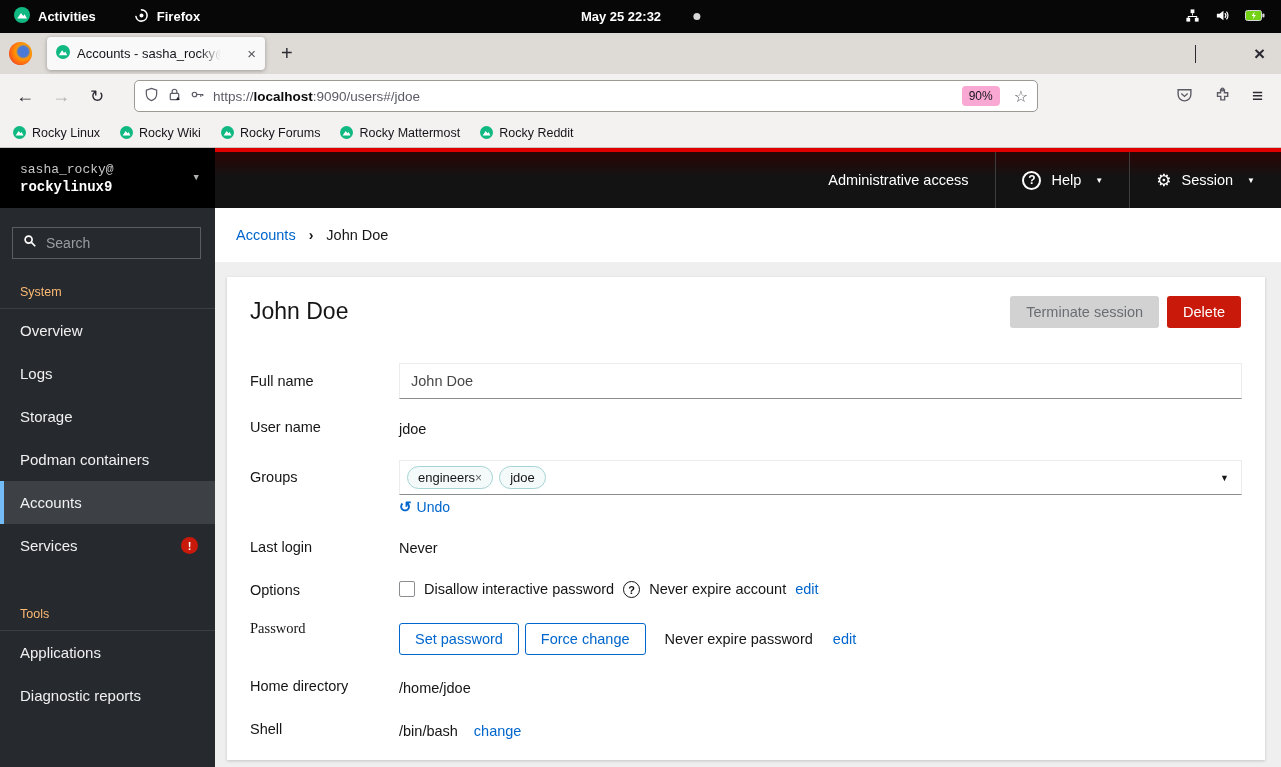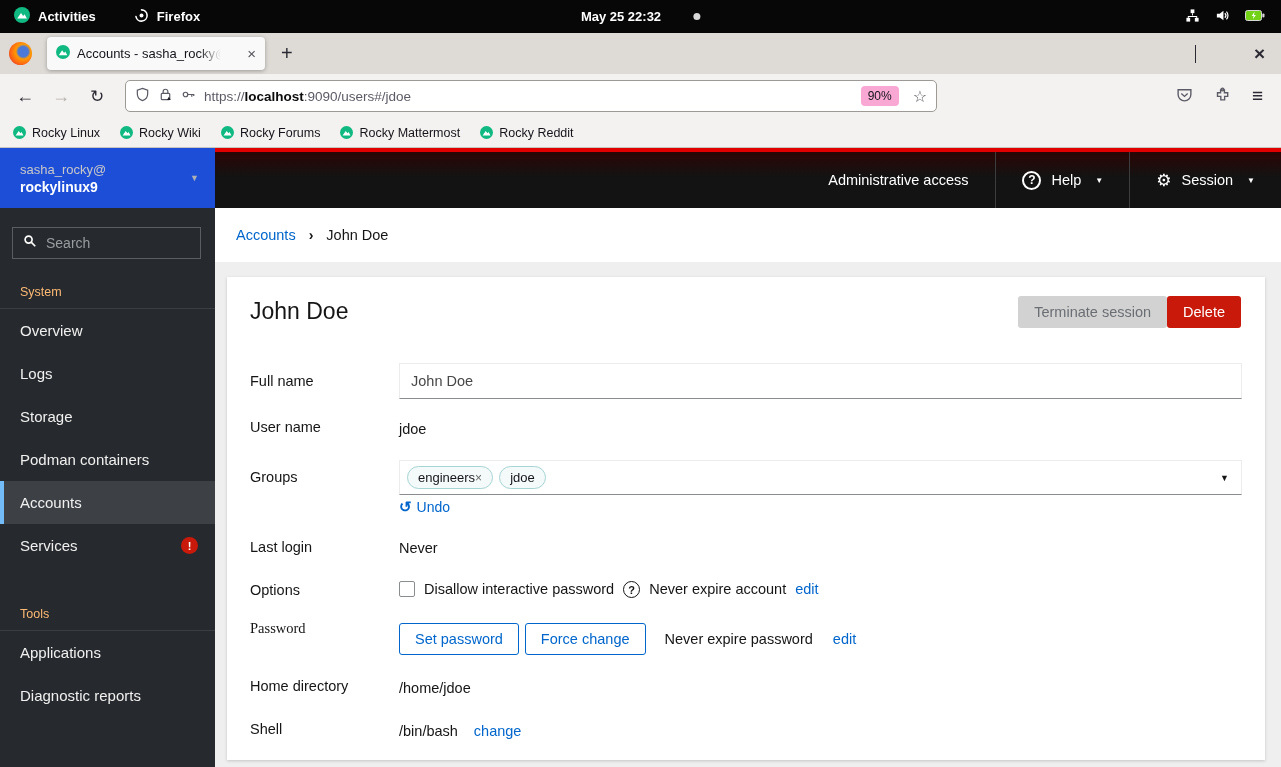--- a/index.html
+++ b/index.html
@@ -34,21 +34,21 @@
   .chev { width:8px; height:8px; border-right:1.8px solid #2b2a33; border-bottom:1.8px solid #2b2a33;
     transform:rotate(45deg) translateY(-2px); }
   .win-close { color:#2b2a33; font-size:19px; font-weight:700; line-height:1; }
   
   .toolbar { position:absolute; top:74px; left:0; right:0; height:44px; background:#f4f2f0;
     display:flex; align-items:center; }
   .nav-btn { font-size:18px; color:#2b2a33; width:22px; text-align:center; }
   .nav-btn.back { margin-left:14px; }
   .nav-btn.fwd { margin-left:14px; color:#b4b1ad; }
   .nav-btn.reload { margin-left:14px; font-size:17px; }
-  .urlbar { margin-left:17px; width:812px; height:32px; background:#fff; border:1px solid #9d9a95;
+  .urlbar { margin-left:26px; width:904px; height:32px; background:#fff; border:1px solid #9d9a95;
     border-radius:5px; display:flex; align-items:center; padding:0 9px; gap:8px; }
   .urlbar svg { flex:0 0 auto; }
   .url-text { font-size:13.5px; color:#5b5b66; white-space:nowrap; }
   .url-text b { color:#0c0c0d; font-weight:700; }
   .zoom-badge { margin-left:auto; background:#f9a8d4; border-radius:4px; padding:3px 7px;
     font-size:12px; color:#15141a; }
   .star { color:#55545c; font-size:16px; margin-left:6px; }
   .toolbar-right { margin-left:auto; display:flex; align-items:center; gap:21px; padding-right:18px; }
   
   .bookmarks { position:absolute; top:118px; left:0; right:0; height:30px; background:#f4f2f0;
@@ -60,21 +60,21 @@
     display:flex; align-items:center; justify-content:flex-end; color:#fff; font-size:14.5px; }
   .mh-divider { width:1px; height:56px; background:#3d3d3d; }
   .mh-item { display:flex; align-items:center; gap:10px; padding:0 26px; height:56px; }
   .admin-access { padding-right:27px; }
   .help-icon { width:19px; height:19px; border:2px solid #fff; border-radius:50%;
     display:flex; align-items:center; justify-content:center; font-size:12px; font-weight:700; }
   .gear { font-size:17px; line-height:1; }
   .mh-caret { font-size:8px; margin-left:4px; }
   
   .sidebar { position:absolute; top:148px; left:0; width:215px; height:619px; background:#26292d; color:#eee; }
-  .host-switch { height:60px; background:#1d4ed8; display:flex; align-items:center; padding:0 16px 0 20px; }
+  .host-switch { height:60px; background:#000000; display:flex; align-items:center; padding:0 16px 0 20px;font-family:Liberation Mono, monospace; }
   .host-l1 { font-size:13px; color:#c8c8c8; }
   .host-l2 { font-size:14px; color:#fff; font-weight:700; margin-top:2px; }
   .host-caret { margin-left:auto; color:#aeb1b4; font-size:9px; }
   .search-wrap { margin:19px 14px 0 12px; height:32px; border:1px solid #5a5d61;
     display:flex; align-items:center; gap:9px; padding:0 10px; }
   .search-wrap input { background:transparent; border:0; outline:0; color:#eee; font-size:14px; width:100%; }
   .search-wrap input::placeholder { color:#9a9da0; }
   .nav-section-title { padding:26px 0 9px 20px; font-size:12.5px; color:#fdba74;
     border-bottom:1px solid #3a3d41; }
   .nav-section-title.tools { padding-top:40px; }
@@ -87,21 +87,21 @@
   .breadcrumbbar { position:absolute; top:208px; left:215px; width:1066px; height:54px; background:#fff;
     display:flex; align-items:center; gap:13px; padding-left:21px; font-size:14.5px; }
   .bc-link { color:#0066cc; }
   .bc-sep { color:#151515; font-size:14px; font-weight:700; }
   .bc-current { color:#151515; }
   
   .main { position:absolute; top:262px; left:215px; width:1066px; height:505px; background:#efefef; }
   .card { position:absolute; top:15px; left:12px; width:1038px; height:483px; background:#fff;
     box-shadow:0 1px 3px rgba(0,0,0,.18); }
   .page-title { position:absolute; left:23px; top:21px; font-size:23px; font-weight:500; color:#151515; }
-  .actions { position:absolute; right:24px; top:19px; display:flex; }
+  .actions { position:absolute; right:24px; top:19px; display:flex; gap:8px; }
   .btn { font-size:14.5px; padding:8px 16px; border:0; border-radius:3px;
     font-family:"Liberation Sans",sans-serif; }
   .btn-disabled { background:#d2d2d2; color:#6a6e73; }
   .btn-danger { background:#c9190b; color:#fff; }
   .btn-secondary { background:#fff; border:1px solid #0066cc; color:#0066cc; padding:7px 15px; }
   .form-label { position:absolute; left:23px; font-size:14.5px; color:#151515; }
   .val { font-size:14.5px; color:#151515; }
   .text-input { position:absolute; left:172px; top:86px; width:843px; height:36px;
     border:1px solid #ececec; border-bottom:1px solid #8a8d90; padding:0 11px;
     font-size:14.5px; color:#474747; font-family:"Liberation Sans",sans-serif; outline:none; }

